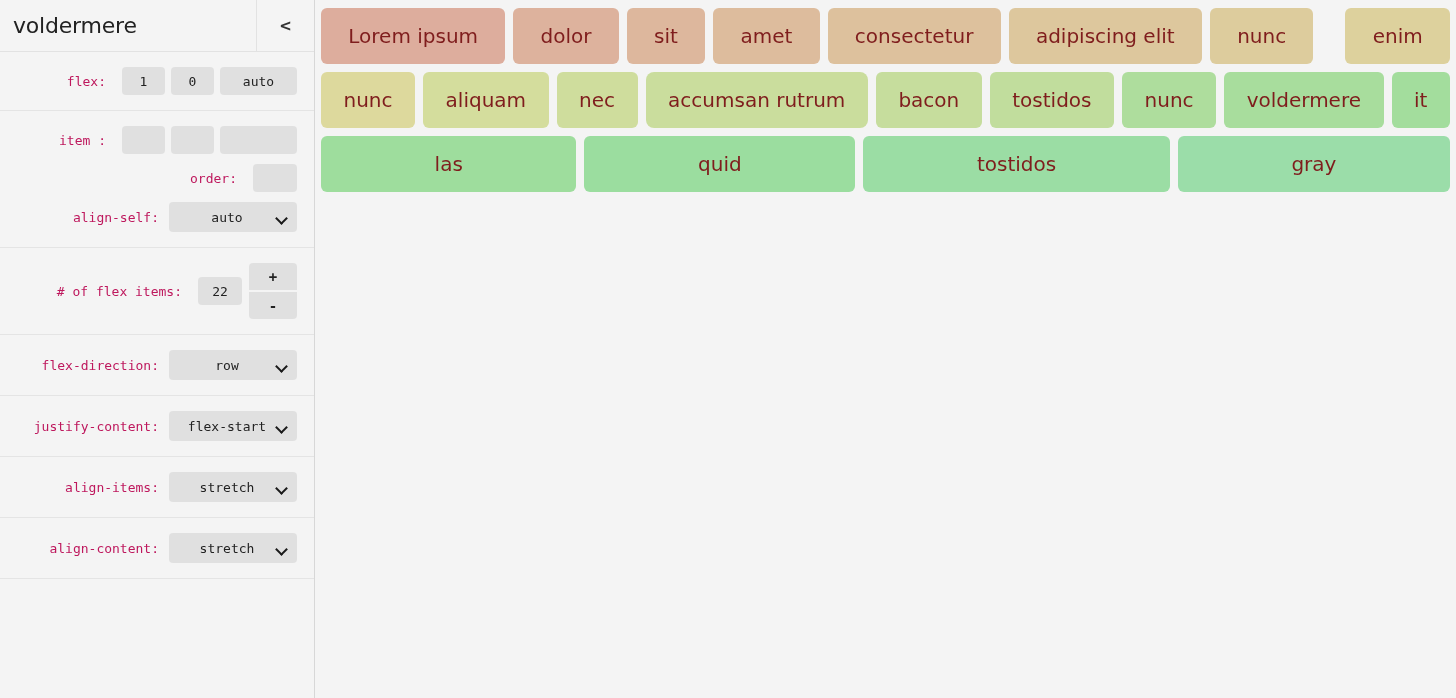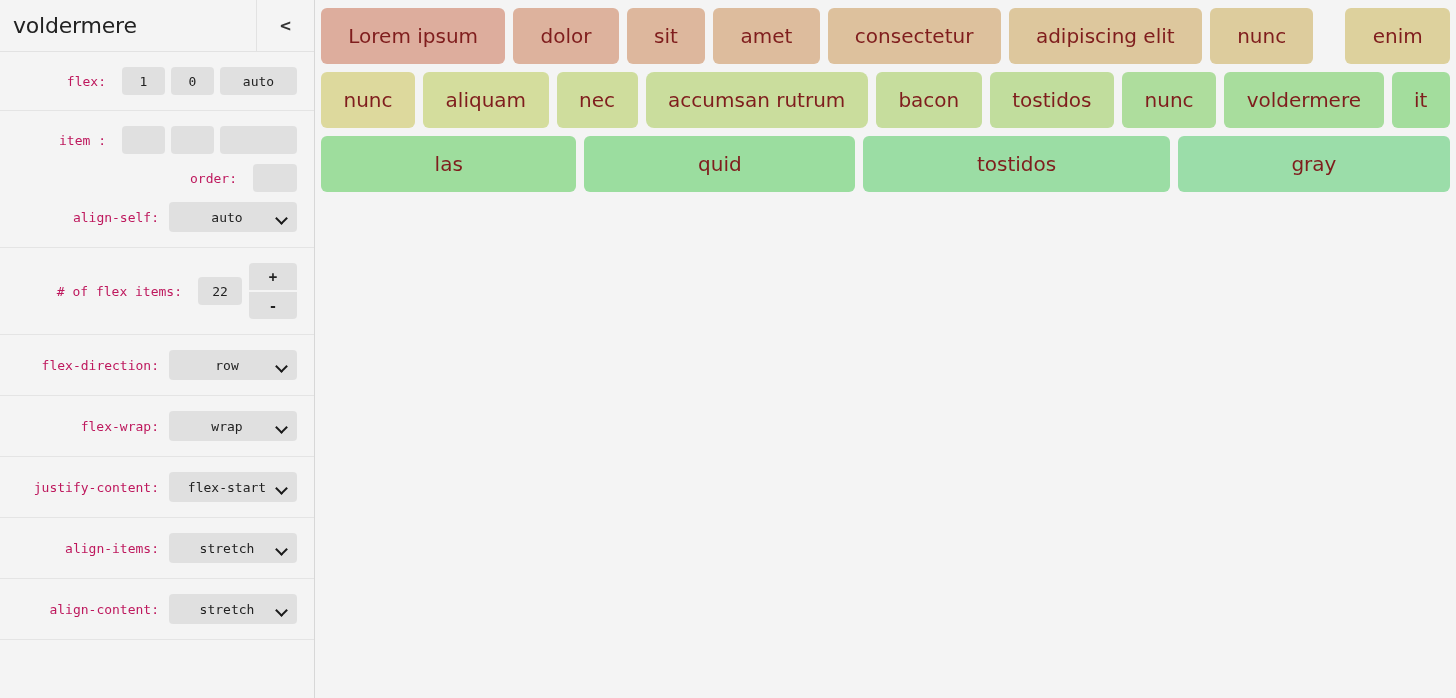--- a/index.html
+++ b/index.html
@@ -246,26 +246,20 @@
           </div>
         </div>
         <div class="ctl-section">
           <div class="ctl-row">
             <span class="ctl-label">flex-direction:</span>
             <span class="select-wrap"><select class="ctl-select"><option value="row">row</option><option value="row-reverse">row-reverse</option><option value="column">column</option><option value="column-reverse">column-reverse</option></select><span></span></span>
           </div>
         </div>
         <div class="ctl-section">
           <div class="ctl-row">
-            <span class="ctl-label">flex-wrap:</span>
-            <span class="select-wrap"><select class="ctl-select"><option value="nowrap">nowrap</option><option value="wrap" selected="">wrap</option><option value="wrap-reverse">wrap-reverse</option></select><span></span></span>
-          </div>
-        </div>
-        <div class="ctl-section">
-          <div class="ctl-row">
             <span class="ctl-label">justify-content:</span>
             <span class="select-wrap"><select class="ctl-select"><option value="flex-start">flex-start</option><option value="flex-end">flex-end</option><option value="center">center</option><option value="space-between">space-between</option><option value="space-around">space-around</option><option value="space-evenly">space-evenly</option></select><span></span></span>
           </div>
         </div>
         <div class="ctl-section">
           <div class="ctl-row">
             <span class="ctl-label">align-items:</span>
             <span class="select-wrap"><select class="ctl-select"><option value="flex-start">flex-start</option><option value="flex-end">flex-end</option><option value="center">center</option><option value="baseline">baseline</option><option value="stretch" selected="">stretch</option></select><span></span></span>
           </div>
         </div>

